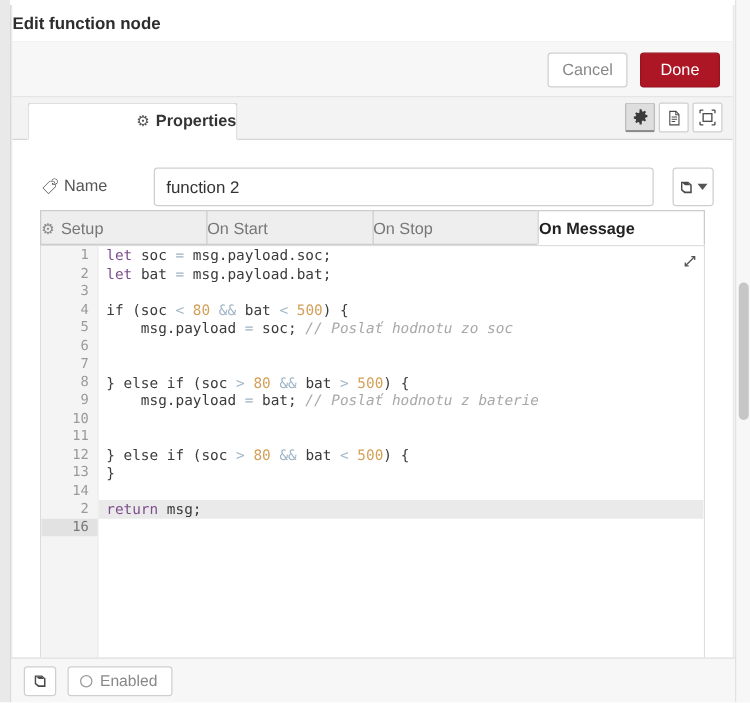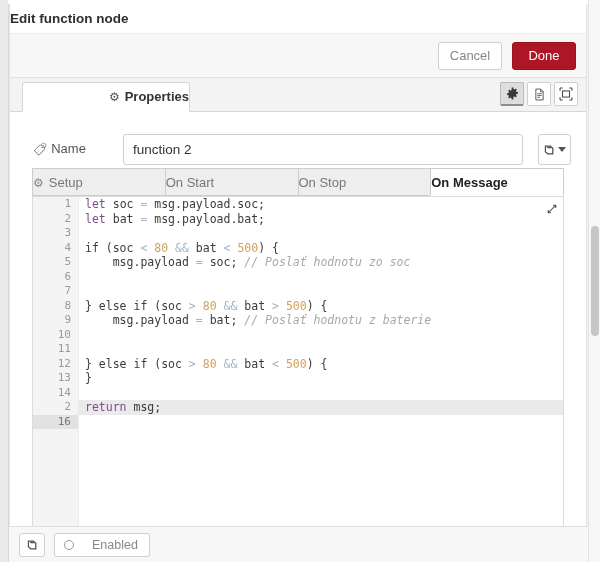--- a/index.html
+++ b/index.html
@@ -380,21 +380,21 @@
   .footer-enabled {
     position: absolute;
     left: 45px; top: 6px;
     height: 24px;
     box-sizing: border-box;
     border: 1px solid #cfcfcf;
     background: #ffffff;
     border-radius: 3px;
     display: flex;
     align-items: center;
-    gap: 18px;
+    gap: 6px;
     padding: 0 11px 0 9px;
     font-size: 12.5px;
     color: #888888;
     cursor: pointer;
   }
   .radio-ring {
     width: 10px; height: 10px;
     border: 1.5px solid #9a9a9a;
     border-radius: 50%;
     box-sizing: border-box;

